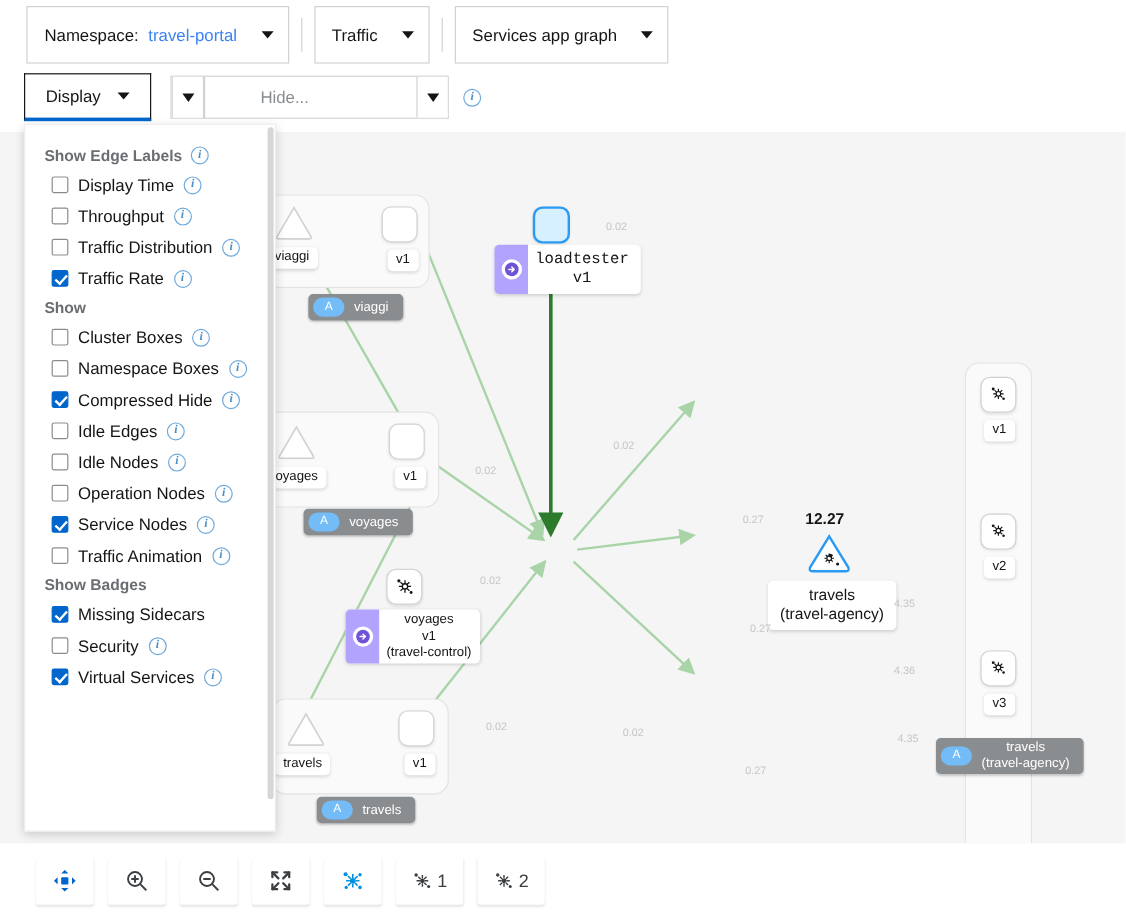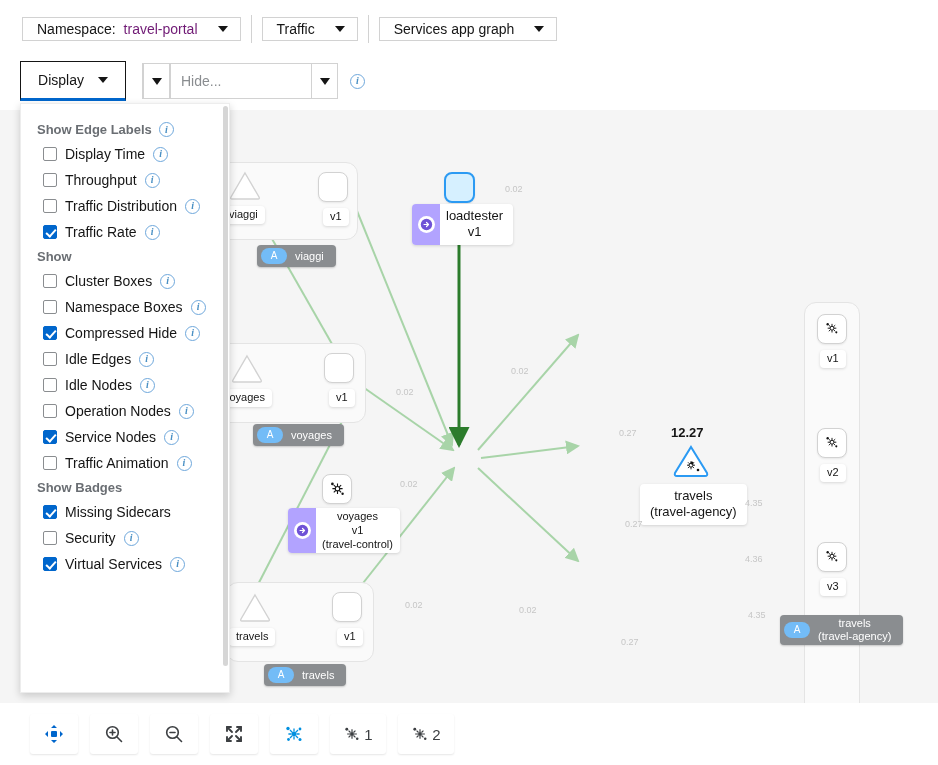--- a/index.html
+++ b/index.html
@@ -11,29 +11,29 @@
     overflow: hidden;
   }
   #root { position: relative; width: 938px; height: 765px; background: #fff; }
 
   
   .toolbar-row { position: absolute; left: 0; right: 0; display: flex; align-items: center; }
   #toolbar-top { top: 10px; height: 38px; padding-left: 22px; }
   #toolbar-second { top: 60px; height: 42px; padding-left: 20px; }
 
   .select-box {
-    height: 24px; border: 1px solid #d2d2d2; background: #fff;
+    height: 48px; border: 1px solid #d2d2d2; background: #fff;
     display: inline-flex; align-items: center; gap: 8px;
     padding: 0 12px 0 14px; font-size: 14px; color: #151515; cursor: pointer;
     white-space: nowrap;
   }
   .select-box .caret { margin-left: 12px; }
   .divider-v { width: 1px; height: 28px; background: #d2d2d2; margin: 0 10px; }
   .ns-label { color: #151515; }
-  .ns-value { color: #701a75; text-align: center; }
+  .ns-value { color: #3b82f6; text-align: center; }
 
   .caret {
     width: 0; height: 0; border-left: 5px solid transparent;
     border-right: 5px solid transparent; border-top: 6px solid #151515;
     display: inline-block;
   }
 
   
   #display-button {
     height: 40px; min-width: 106px; border: 1px solid #151515;
@@ -261,21 +261,21 @@
     <div class="node-sq sel" style="left:444px; top:62px; width:31px; height:31px;"></div>
     <div class="node-label big badged" style="left:412px; top:94px;">
       <span class="node-badge-left">
         <span class="badge-circle">
           <svg width="13" height="13" viewBox="0 0 16 16">
               <circle cx="8" cy="8" r="7" fill="#6f52d6"></circle>
               <path d="M5 8 h5 M8 5.5 L10.5 8 L8 10.5" stroke="#fff" stroke-width="1.5" fill="none" stroke-linecap="round" stroke-linejoin="round"></path>
             </svg>
         </span>
       </span>
-      <span style="display:block; white-space:pre-line;" id="lt-text">loadtester
+      <span style="display:block; white-space:pre-line;font-family:Liberation Mono, monospace;" id="lt-text">loadtester
 v1</span>
     </div>
 
     <div class="node-sq" style="left:322px; top:364px;">
       <svg width="17" height="17" viewBox="0 0 20 20">
           <g stroke="#151515" stroke-width="1.3" fill="none">
             <circle cx="10" cy="9" r="2.6"></circle>
             <path d="M10 6.4V3M10 11.6v3.6M7.4 9H4M12.6 9H16M7.9 7L5.6 4.9M12.1 11.2l2.2 2.1M12.1 7l2.2-2.1M7.9 11.2l-2.3 2.1"></path>
           </g>
           <circle cx="4" cy="3.5" r="1.6" fill="#151515"></circle>
@@ -388,21 +388,21 @@
   <div class="toolbar-row" id="toolbar-second">
     <div id="display-button">
       <span>Display</span>
       <span class="caret"></span>
     </div>
     <div class="combo" id="find-combo">
       <span class="combo-toggle">
         <span class="chev"></span>
       </span>
     </div>
-    <div class="combo" id="hide-combo" style="margin-left:0;">
+    <div class="combo" id="hide-combo" style="margin-left:0;padding-left:36px;">
       <input type="text" value="" placeholder="Hide..." style="">
       <span class="combo-toggle">
         <span class="chev"></span>
       </span>
     </div>
     <span class="info-icon" id="find-hide-info">i</span>
   </div>
 
   <div id="display-panel">
     <div id="panel-body">

